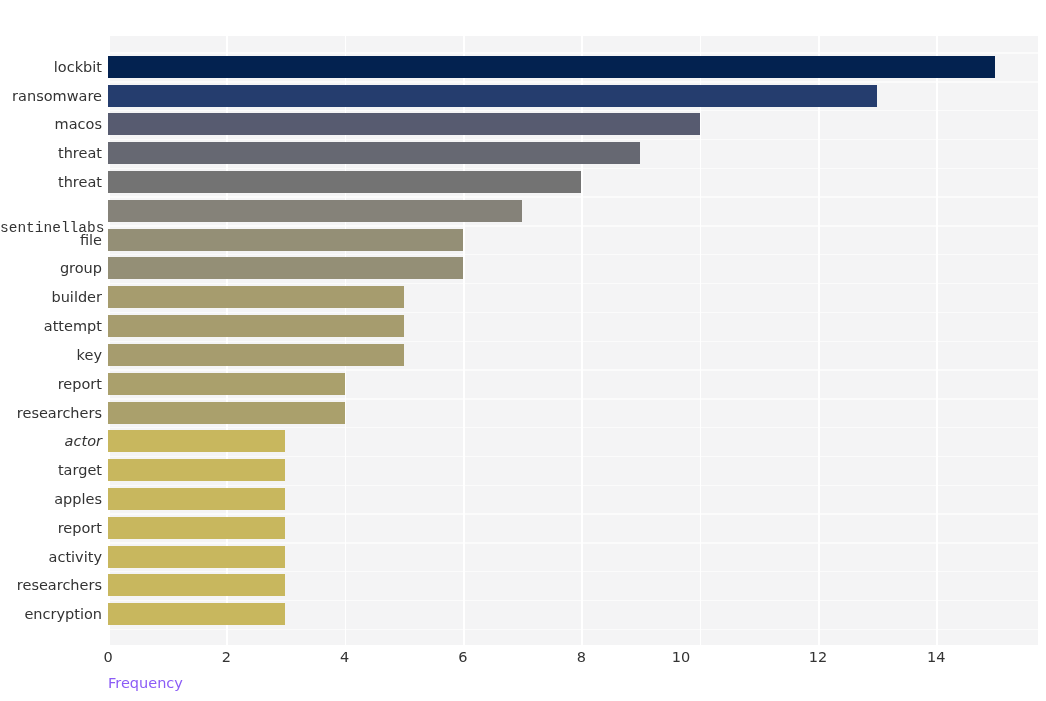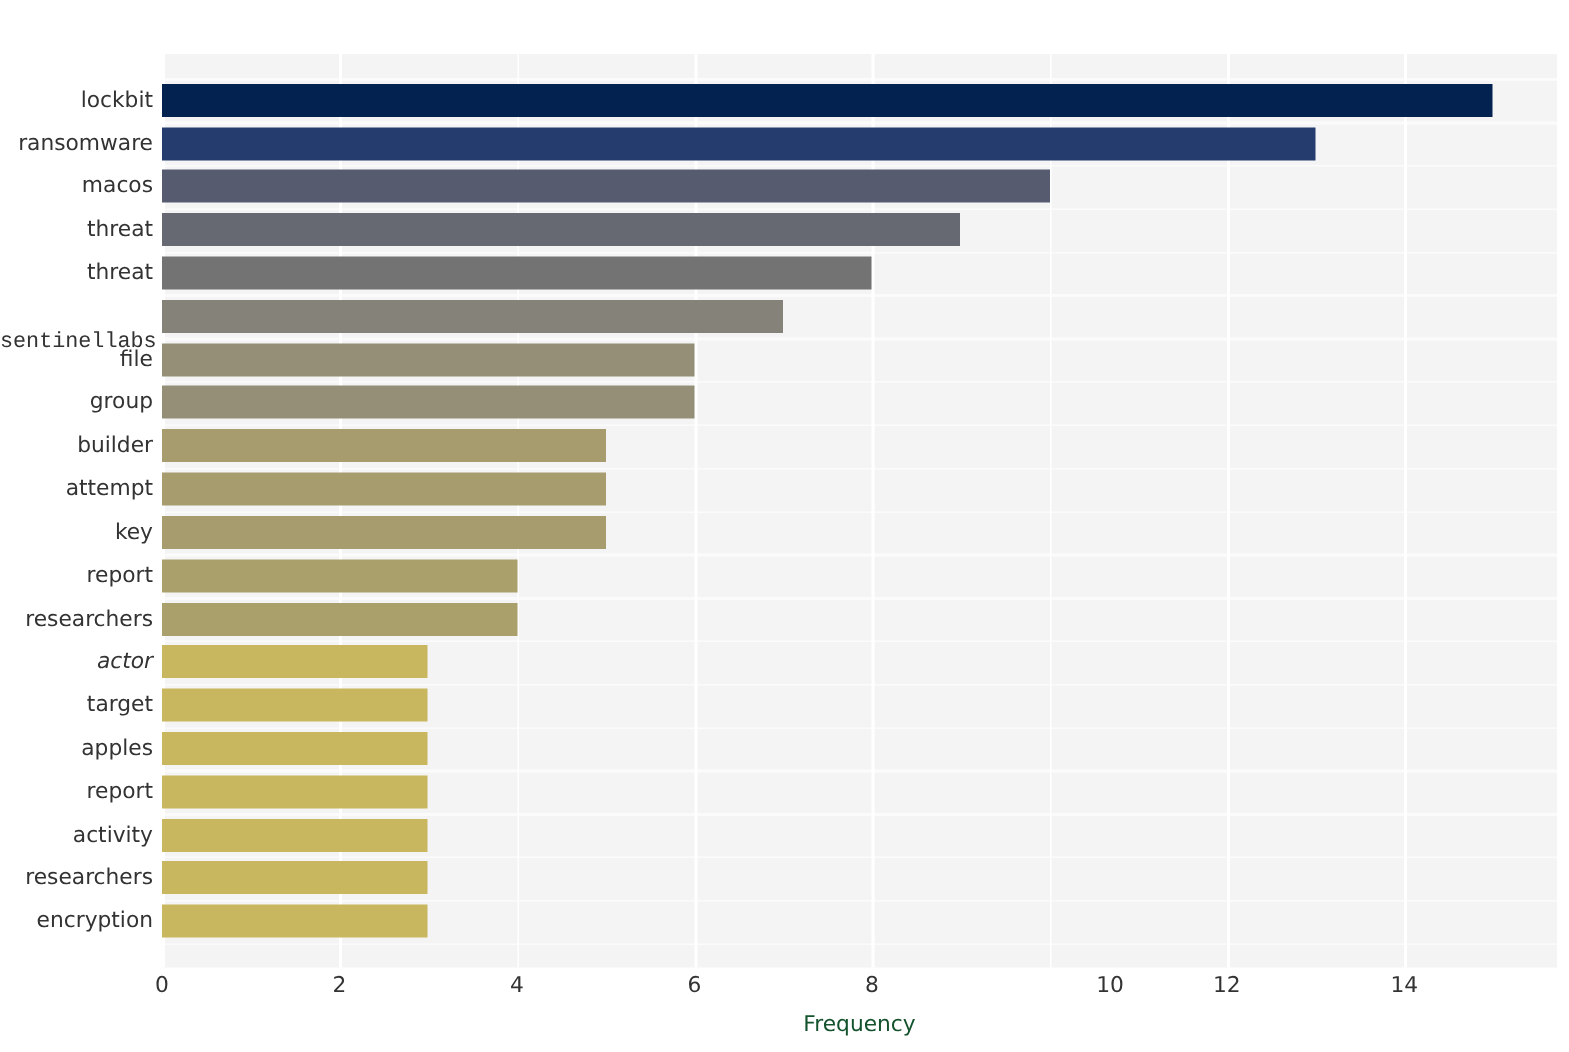--- a/index.html
+++ b/index.html
@@ -88,23 +88,22 @@
     margin-left: -30px;
     text-align: center;
     font-size: 14.5px;
     color: #333333;
   }
   #xaxis-title {
     position: absolute;
     left: 108px;
     top: 675px;
     width: 930px;
-    text-align: center;
     font-size: 14.5px;
-    color: #14532d;
+    color: #8b5cf6;
   }
 </style>
 </head>
 <body>
 
 <div id="figure">
 
 
   <div id="plot-area">
       <div class="gridline-h" style="top: 16.4205px;"></div>
@@ -180,20 +179,20 @@
       <div class="ytick-label" style="top: 541.368px;">researchers</div>
       <div class="ytick-label" style="top: 570.175px;">encryption</div>
     </div>
 
   <div id="xtick-layer">
       <div class="xtick-label" style="left: 108px;">0</div>
       <div class="xtick-label" style="left: 226.321px;">2</div>
       <div class="xtick-label" style="left: 344.641px;">4</div>
       <div class="xtick-label" style="left: 462.962px;">6</div>
       <div class="xtick-label" style="left: 581.282px;">8</div>
-      <div class="xtick-label" style="left: 740px;">10</div>
+      <div class="xtick-label" style="left: 681px;">10</div>
       <div class="xtick-label" style="left: 817.924px;">12</div>
       <div class="xtick-label" style="left: 936.244px;">14</div>
     </div>
 
   <div id="xaxis-title">Frequency</div>
 
 </div>
 
 </body></html>

